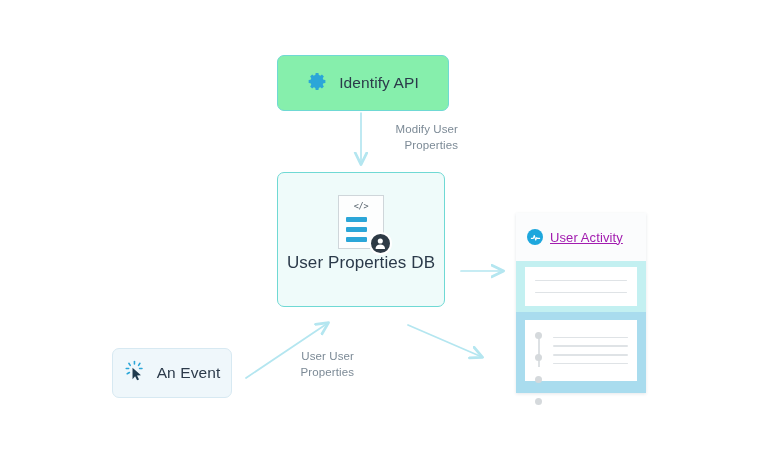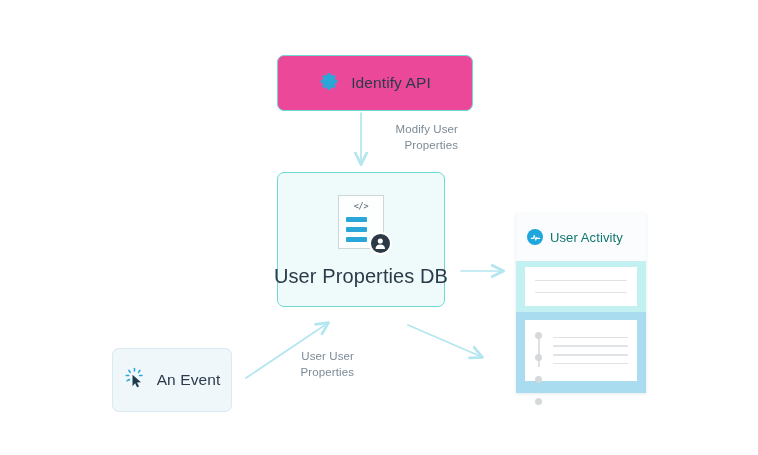--- a/index.html
+++ b/index.html
@@ -38,23 +38,23 @@
     border-radius: 7px;
     display: flex;
     align-items: center;
     justify-content: center;
   }
 
   
   #node-identify-api {
     left: 277px;
     top: 55px;
-    width: 196px;
+    width: 172px;
     height: 56px;
-    background: #ec4899;
+    background: #86efac;
     border: 1.4px solid #6fd9d4;
   }
   .node-inline {
     display: flex;
     align-items: center;
     gap: 11px;
   }
   .node-label {
     font-size: 15.5px;
     color: #2b3a4a;
@@ -68,30 +68,30 @@
     top: 172px;
     width: 168px;
     height: 135px;
     background: #effbfa;
     border: 1.4px solid #6fd9d4;
     flex-direction: column;
     justify-content: flex-start;
     padding-top: 22px;
   }
   #node-user-properties-db .node-label {
-    margin-top: 16px;
-    font-size: 20px;
+    margin-top: 4px;
+    font-size: 17px;
   }
 
   
   #node-an-event {
     left: 112px;
     top: 348px;
     width: 120px;
-    height: 64px;
+    height: 50px;
     background: #eff7fb;
     border: 1.2px solid #d7e9f2;
   }
   #node-an-event .node-label { font-size: 15.5px; }
 
   
   .icon { display: block; }
 
   
   .doc-icon {
@@ -159,23 +159,24 @@
     flex: 0 0 48px;
     background: #fbfcfd;
     display: flex;
     align-items: center;
     gap: 7px;
     padding-left: 11px;
     box-sizing: border-box;
   }
   .panel-title {
     font-size: 13px;
-    color: #0f766e;
+    color: #a21caf;
     white-space: nowrap;
     letter-spacing: .1px;
+    text-decoration: underline;
   }
   .activity-badge {
     width: 16px; height: 16px;
     border-radius: 50%;
     background: #1ea7dd;
     display: flex;
     align-items: center;
     justify-content: center;
     flex: 0 0 16px;
   }

